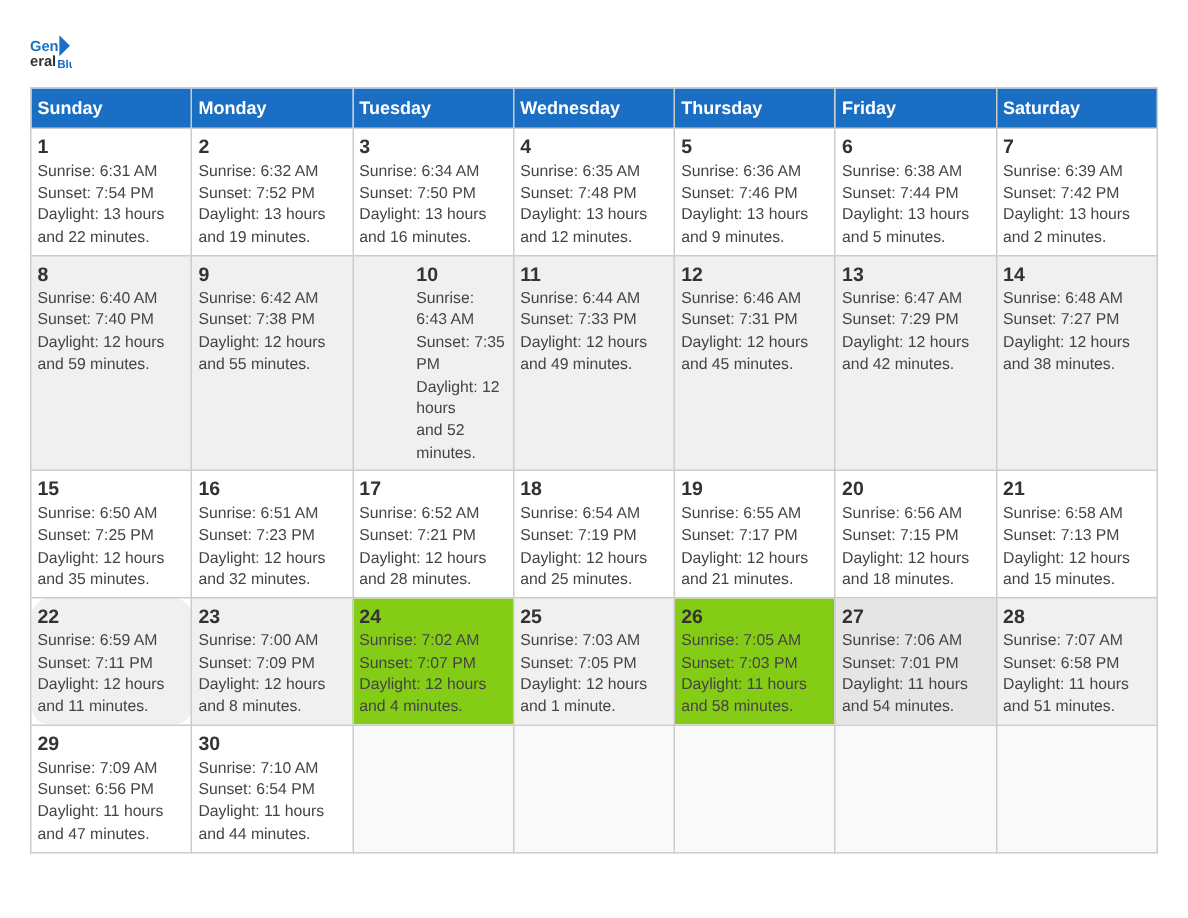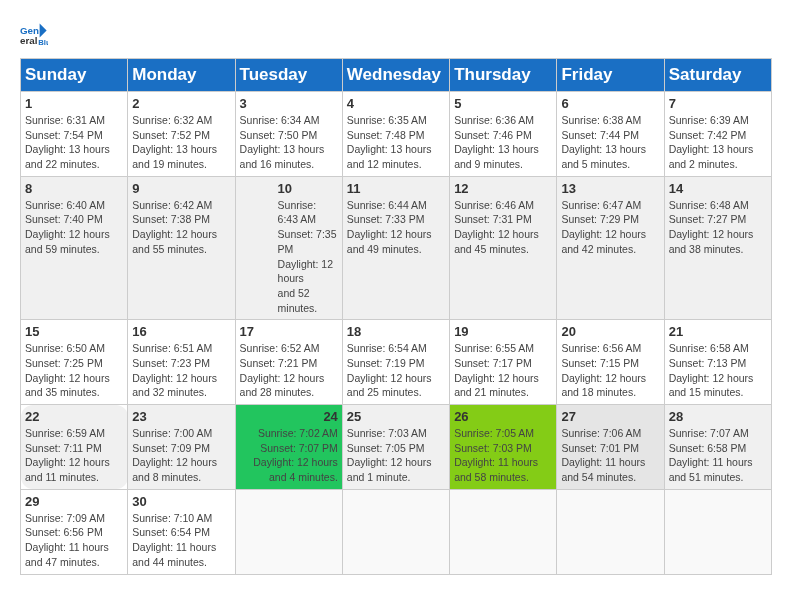--- a/index.html
+++ b/index.html
@@ -49,21 +49,21 @@
     table {
       width: 100%;
       border-collapse: collapse;
       font-size: 11px;
     }
     thead tr th {
       background-color: #1a6fc4;
       color: #fff;
       padding: 6px 4px;
       text-align: left;
-      font-size: 17px;
+      font-size: 12px;
       font-weight: bold;
       border: 1px solid #ccc;
     }
     tbody tr td {
       vertical-align: top;
       border: 1px solid #ccc;
       padding: 4px;
       width: calc(100% / 7);
       min-height: 70px;
       background: #fff;
@@ -216,21 +216,21 @@
       </tr>
       <tr>
         <td style="background: rgb(240, 240, 240); border-radius: 12px;">
           <span class="day-num">22</span>
           <div class="day-info">Sunrise: 6:59 AM<br>Sunset: 7:11 PM<br>Daylight: 12 hours<br>and 11 minutes.</div>
         </td>
         <td style="background: rgb(240, 240, 240);">
           <span class="day-num">23</span>
           <div class="day-info">Sunrise: 7:00 AM<br>Sunset: 7:09 PM<br>Daylight: 12 hours<br>and 8 minutes.</div>
         </td>
-        <td style="background: #22c55e; text-align: right;">
+        <td style="background: #84cc16;">
           <span class="day-num">24</span>
           <div class="day-info">Sunrise: 7:02 AM<br>Sunset: 7:07 PM<br>Daylight: 12 hours<br>and 4 minutes.</div>
         </td>
         <td style="background: rgb(240, 240, 240);">
           <span class="day-num">25</span>
           <div class="day-info">Sunrise: 7:03 AM<br>Sunset: 7:05 PM<br>Daylight: 12 hours<br>and 1 minute.</div>
         </td>
         <td style="background: #84cc16;">
           <span class="day-num">26</span>
           <div class="day-info">Sunrise: 7:05 AM<br>Sunset: 7:03 PM<br>Daylight: 11 hours<br>and 58 minutes.</div>

